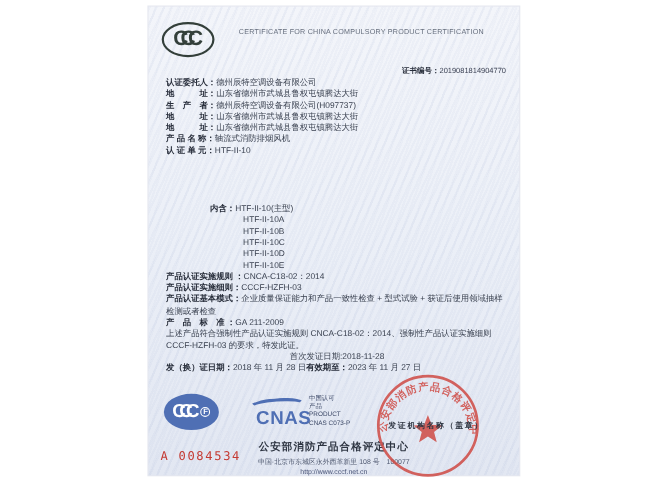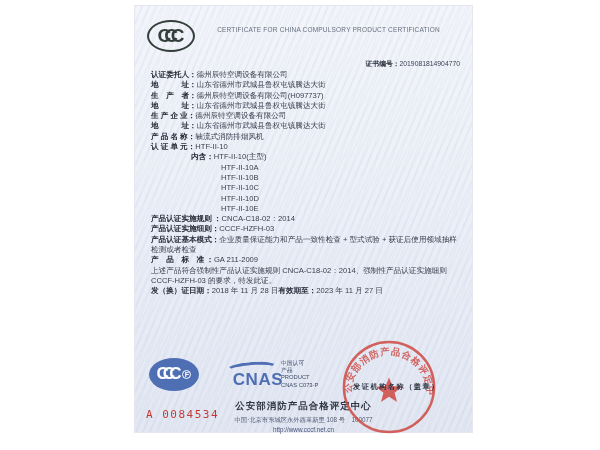--- a/index.html
+++ b/index.html
@@ -30,21 +30,21 @@
   .titles { flex:1 1 auto; text-align:center; padding-top:3px; }
   .title-cn { font-size:12.5px; font-weight:bold; letter-spacing:2px; color:#2e333f; }
   .title-en { font-size:6.5px; color:#68707f; margin-top:5px; letter-spacing:0.2px; }
   .certno-line { text-align:right; padding:7px 12px 0 0; font-size:6.8px; color:#3c4254; }
   .certno-line .flabel { font-weight:bold; }
 
   
   .body-block { position:absolute; top:64px; left:16px; right:10px;
                 font-size:7.6px; line-height:10.3px; color:#39404f; }
   .flabel { font-weight:bold; color:#272d3a; }
-  .models-main { padding-left:40px; }
+  .models-main { padding-left:40px;margin-top:43px; }
   .model-item { padding-left:70px; }
   .center-line { text-align:center; }
   .valid-gap { }
 
   
   .notes { position:absolute; top:309px; left:0; right:0; text-align:center;
            font-size:7.8px; line-height:12.3px; color:#2f3542; }
   .notes .bold { font-weight:bold; }
   .url { text-decoration:underline; }
 
@@ -95,39 +95,39 @@
     </div>
     <div class="certno-line">
       <span class="flabel">证书编号：</span><span>2019081814904770</span>
     </div>
 
     <div class="body-block">
       <div><span class="flabel">认证委托人：</span><span>德州辰特空调设备有限公司</span></div>
       <div><span class="flabel">地　　　址：</span><span>山东省德州市武城县鲁权屯镇腾达大街</span></div>
       <div><span class="flabel">生　产　者：</span><span>德州辰特空调设备有限公司(H097737)</span></div>
       <div><span class="flabel">地　　　址：</span><span>山东省德州市武城县鲁权屯镇腾达大街</span></div>
-      <div><span class="flabel">生 产 企 业：</span><span>德州辰特空调设备有限公司</span></div>
       <div><span class="flabel">地　　　址：</span><span>山东省德州市武城县鲁权屯镇腾达大街</span></div>
       <div><span class="flabel">产 品 名 称：</span><span>轴流式消防排烟风机</span></div>
       <div><span class="flabel">认 证 单 元：</span><span>HTF-II-10</span></div>
 
       <div class="models-main"><span class="flabel">内含：</span><span>HTF-II-10(主型)</span></div>
       <div class="model-item"><span>HTF-II-10A</span></div>
       <div class="model-item"><span>HTF-II-10B</span></div>
       <div class="model-item"><span>HTF-II-10C</span></div>
       <div class="model-item"><span>HTF-II-10D</span></div>
       <div class="model-item"><span>HTF-II-10E</span></div>
 
       <div><span class="flabel">产品认证实施规则 ：</span><span>CNCA-C18-02：2014</span></div>
       <div><span class="flabel">产品认证实施细则：</span><span>CCCF-HZFH-03</span></div>
       <div><span class="flabel">产品认证基本模式：</span><span>企业质量保证能力和产品一致性检查 + 型式试验 + 获证后使用领域抽样检测或者检查</span></div>
       <div><span class="flabel">产　品　标　准 ：</span><span>GA 211-2009</span></div>
 
       <div>上述产品符合强制性产品认证实施规则 CNCA-C18-02：2014、强制性产品认证实施细则 CCCF-HZFH-03 的要求，特发此证。</div>
 
+      <div class="center-line">首次发证日期:2018-11-28</div>
       <div>
         <span class="flabel">发（换）证日期：</span><span>2018 年 11 月 28 日</span><span class="flabel valid-gap">有效期至：</span><span>2023 年 11 月 27 日</span>
       </div>
     </div>
 
 
     <div class="cccf-logo">
       <span class="ccc-glyphs">CCC</span>
       <span class="cccf-f">F</span>
     </div>

